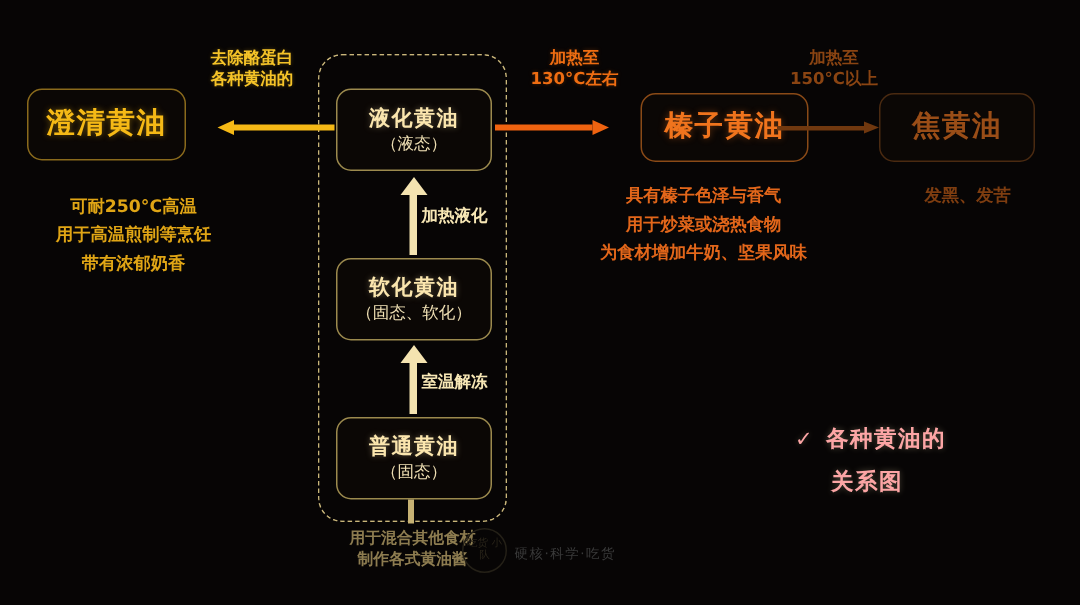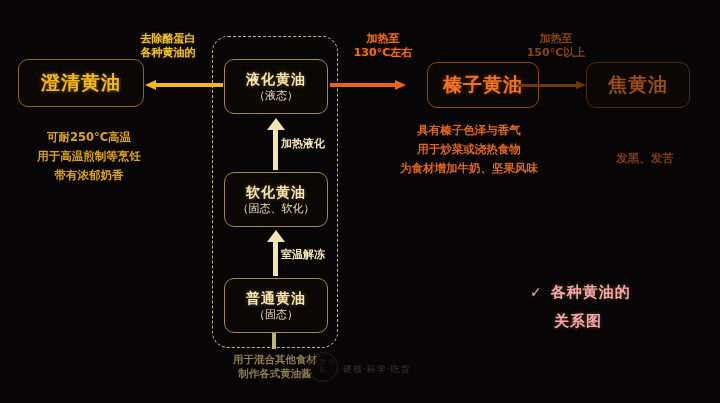--- a/index.html
+++ b/index.html
@@ -75,21 +75,21 @@
   .desc {
     position: absolute;
     text-align: center;
     line-height: 1.65;
     white-space: nowrap;
     font-weight: bold;
     font-size: 11.5px;
   }
   .desc-gold   { color: #e0a515; }
   .desc-orange { color: #e2661a; }
-  .desc-brown  { color: #7e3d10; margin-top: 28px; }
+  .desc-brown  { color: #7e3d10; }
   .desc-cream  { color: #8d7c50; font-size: 10.5px; line-height: 1.35; }
 
   
   #legend {
     position: absolute;
     color: #fca5a5;
     font-size: 15px;
     font-weight: bold;
     line-height: 1.9;
     letter-spacing: 1px;
@@ -117,21 +117,21 @@
     text-align: center;
   }
 </style>
 </head>
 <body>
 
 <div id="stage">
 
   <div id="dashbox" style="left:212px; top:36px; width:126px; height:312px;"></div>
 
-  <div class="node gold" style="left:18px; top:59px; width:126px; height:48px;">
+  <div class="node gold" style="left:18px; top:59px; width:106px; height:48px;">
     <span class="ttl">澄清黄油</span>
   </div>
 
   <div class="node cream" style="left:224px; top:59px; width:104px; height:55px;">
     <span class="ttl">液化黄油</span>
     <span class="sub">（液态）</span>
   </div>
 
   <div class="node cream" style="left:224px; top:172px; width:104px; height:55px;">
     <span class="ttl">软化黄油</span>

